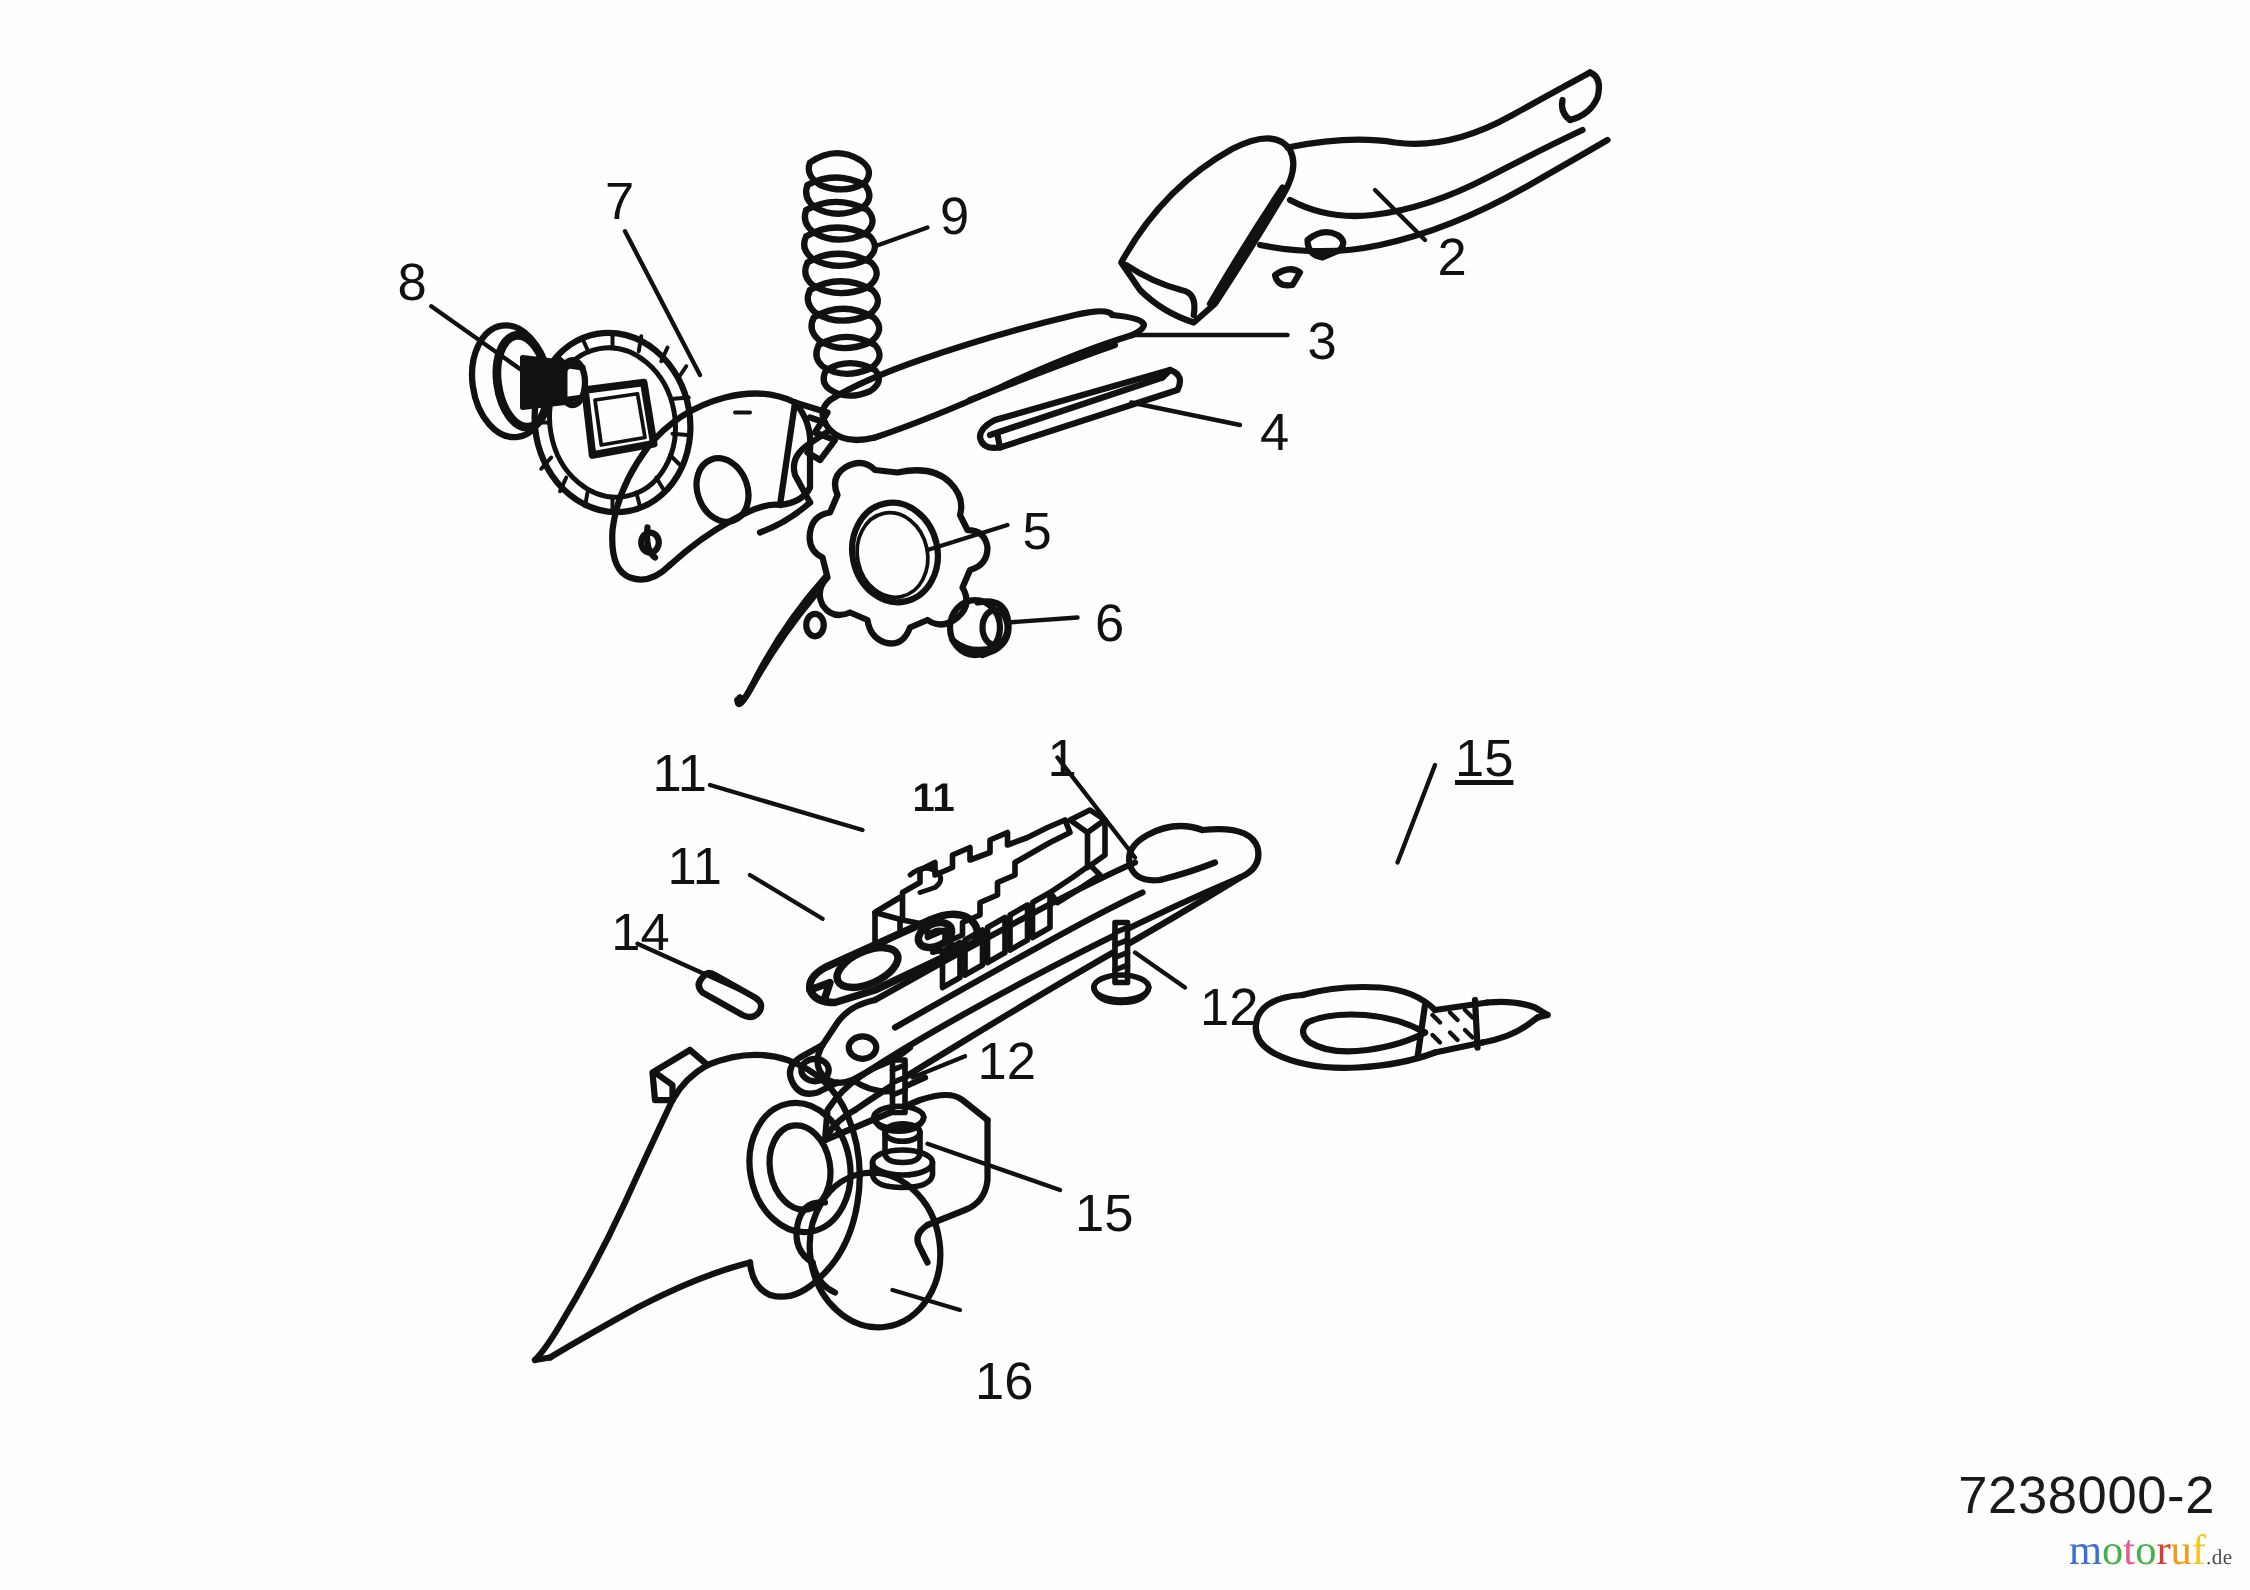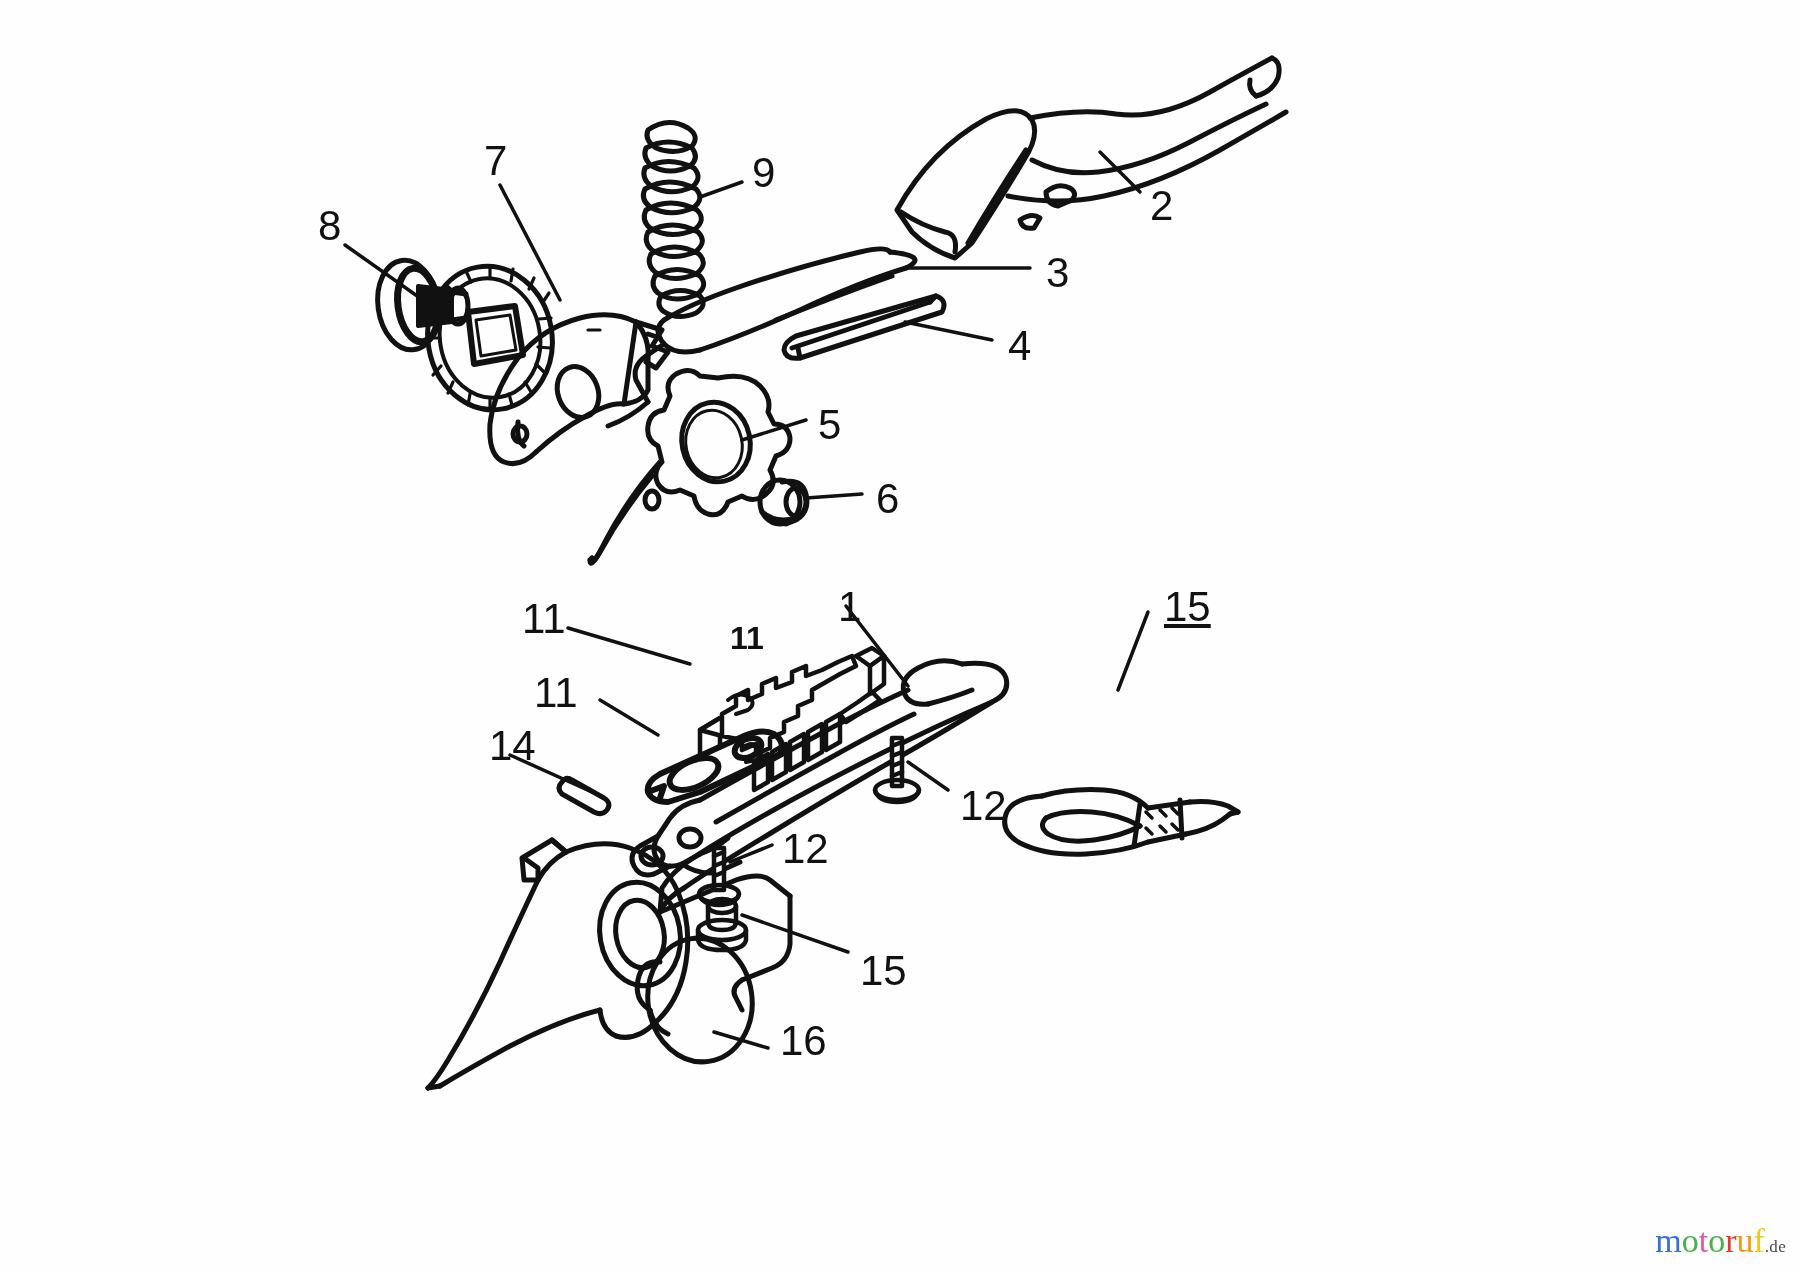--- a/index.html
+++ b/index.html
@@ -353,20 +353,21 @@
   <div class="lbl" style="left:876px;top:478px;">6</div>
   <div class="lbl" style="left:522px;top:598px;">11</div>
   <div class="lbl" style="left:838px;top:586px;">1</div>
   <div class="lbl" style="left:1164px;top:586px;text-decoration:underline;">15</div>
   <div class="lbl bold" style="left:730px;top:622px;">11</div>
   <div class="lbl" style="left:534px;top:672px;">11</div>
   <div class="lbl" style="left:465px;top:725px;margin-left:24px;">14</div>
   <div class="lbl" style="left:960px;top:785px;">12</div>
   <div class="lbl" style="left:782px;top:828px;">12</div>
   <div class="lbl" style="left:860px;top:950px;">15</div>
-  <div class="lbl" style="left:780px;top:1020px;">16</div>
-
+  <div class="lbl" style="left:780px;top:1084px;">16</div>
+
+  <div id="partno">7238000-2</div>
 
   <div id="watermark">
     <span class="c" style="color: rgb(58, 111, 216);">m</span><span class="c" style="color: rgb(70, 178, 74);">o</span><span class="c" style="color: rgb(232, 87, 154);">t</span><span class="c" style="color: rgb(70, 178, 74);">o</span><span class="c" style="color: rgb(224, 58, 47);">r</span><span class="c" style="color: rgb(243, 154, 16);">u</span><span class="c" style="color: rgb(245, 197, 24);">f</span><span class="de">.de</span>
   </div>
 
 </div>
 
 </body></html>

